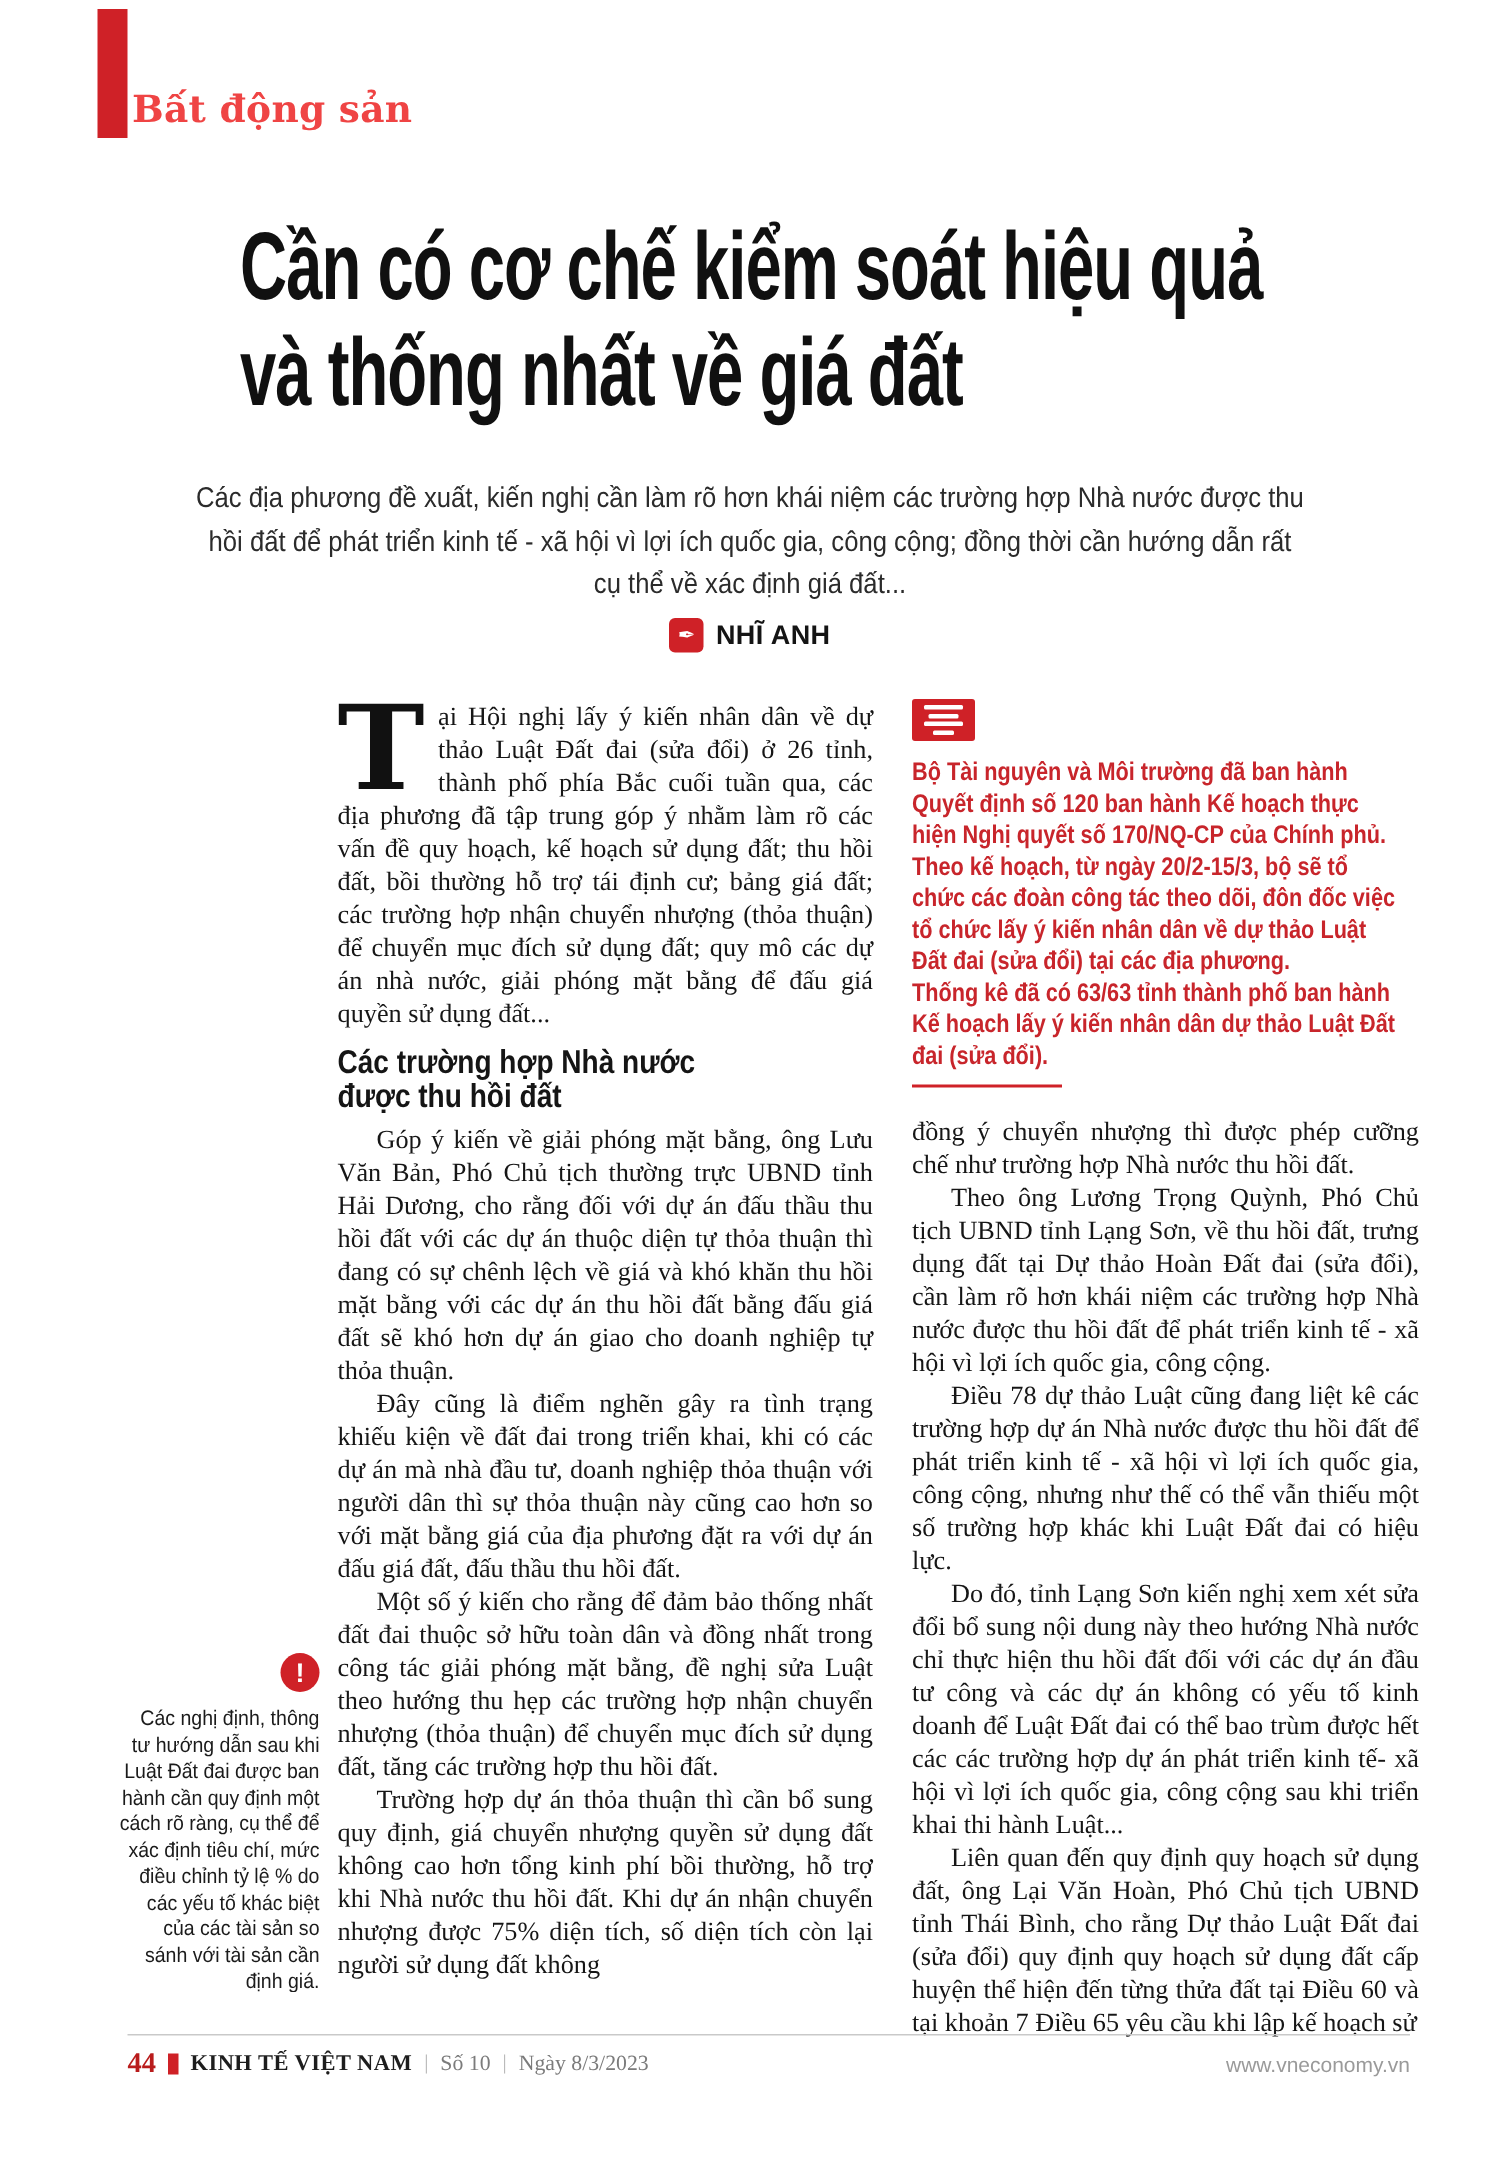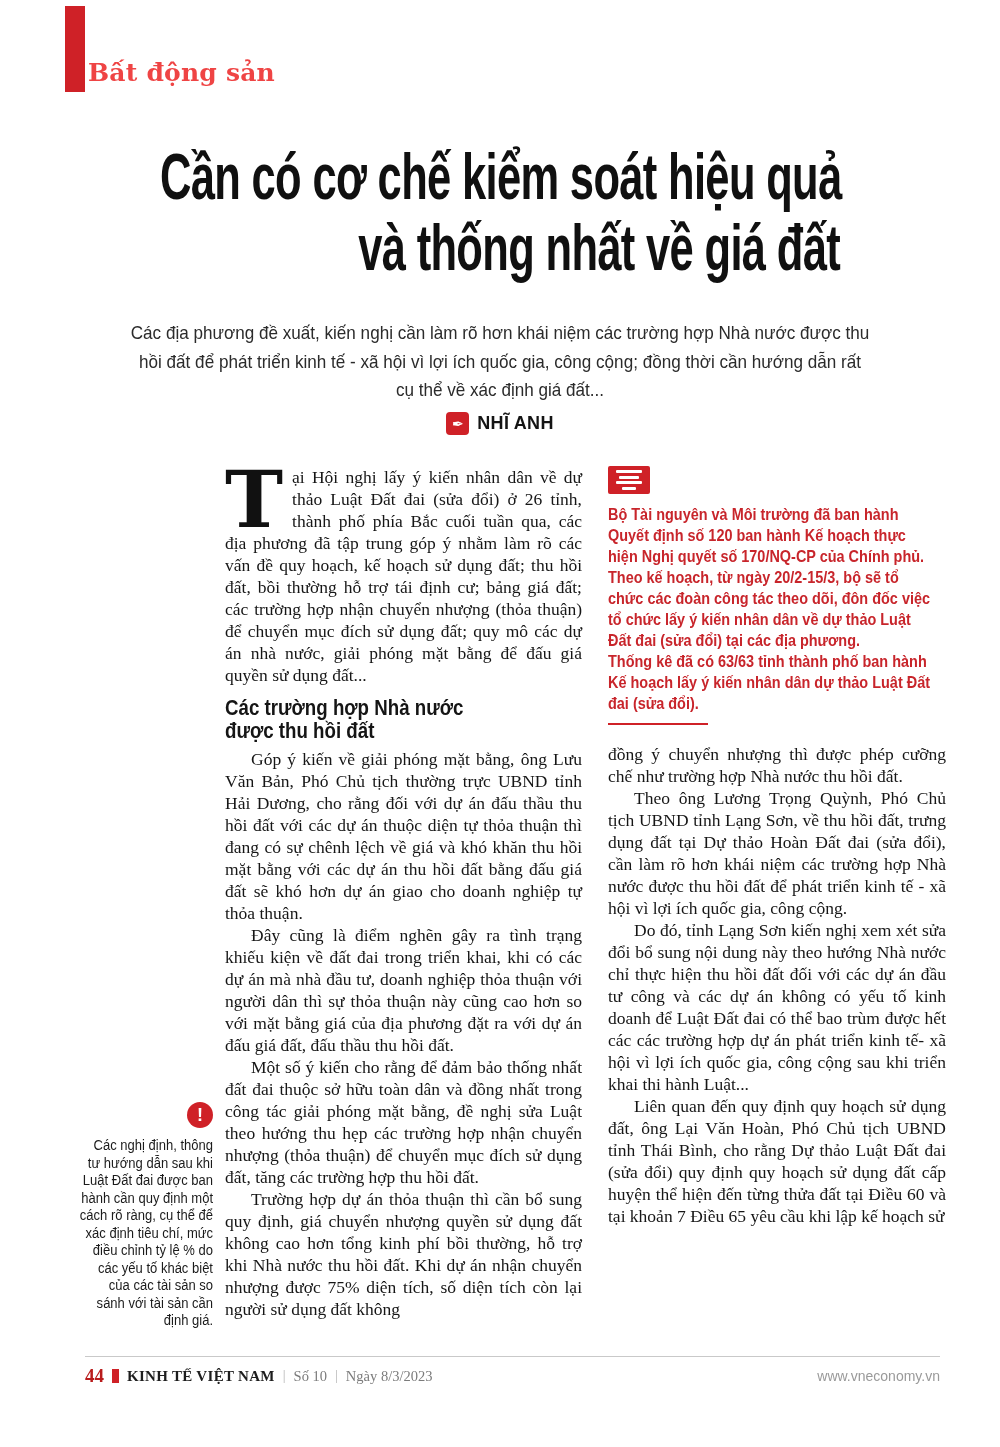--- a/index.html
+++ b/index.html
@@ -7,21 +7,21 @@
   .page {
     position:relative; width:1000px; height:1447px; margin:0 auto;
     background:#ffffff; overflow:hidden;
     font-family:"Liberation Serif", serif; color:#161616;
   }
   
   .kicker-bar { position:absolute; left:65px; top:6px; width:20px; height:86px; background:#cf2127; }
   .kicker { position:absolute; left:88px; top:58px; font-family:"DejaVu Serif", serif;
             font-weight:bold; font-size:25px; color:#ef4444; letter-spacing:0.2px; }
   
-  .headline { position:absolute; left:0; top:142px; width:1000px; text-align:right;
+  .headline { position:absolute; left:0; top:142px; width:1000px; text-align:left;
               font-family:"Liberation Sans", sans-serif; font-weight:700; color:#101010; }
   .headline .hl-line { font-size:64px; line-height:71px; letter-spacing:-1px;
               transform:scaleX(0.68); transform-origin:50% 0; white-space:nowrap; }
   
   .standfirst { position:absolute; left:89px; top:319px; width:822px;
               transform:scaleX(0.90); transform-origin:50% 0;
               font-family:"Liberation Sans", sans-serif; font-size:19px; line-height:28.5px;
               color:#2b2b2b; text-align:center; }
   
   .byline { position:absolute; left:0; top:412px; width:1000px; display:flex;
@@ -121,20 +121,21 @@
         <div class="bar b4"></div>
       </div>
       <div class="factbox-text">
         <p>Bộ Tài nguyên và Môi trường đã ban hành Quyết định số 120 ban hành Kế hoạch thực hiện Nghị quyết số 170/NQ-CP của Chính phủ. Theo kế hoạch, từ ngày 20/2-15/3, bộ sẽ tổ chức các đoàn công tác theo dõi, đôn đốc việc tổ chức lấy ý kiến nhân dân về dự thảo Luật Đất đai (sửa đổi) tại các địa phương.</p>
         <p>Thống kê đã có 63/63 tỉnh thành phố ban hành Kế hoạch lấy ý kiến nhân dân dự thảo Luật Đất đai (sửa đổi).</p>
       </div>
       <div class="factbox-rule"></div>
     </div>
     <p>đồng ý chuyển nhượng thì được phép cưỡng chế như trường hợp Nhà nước thu hồi đất.</p>
     <p class="indent">Theo ông Lương Trọng Quỳnh, Phó Chủ tịch UBND tỉnh Lạng Sơn, về thu hồi đất, trưng dụng đất tại Dự thảo Hoàn Đất đai (sửa đổi), cần làm rõ hơn khái niệm các trường hợp Nhà nước được thu hồi đất để phát triển kinh tế - xã hội vì lợi ích quốc gia, công cộng.</p>
+    <p class="indent">Điều 78 dự thảo Luật cũng đang liệt kê các trường hợp dự án Nhà nước được thu hồi đất để phát triển kinh tế - xã hội vì lợi ích quốc gia, công cộng, nhưng như thế có thể vẫn thiếu một số trường hợp khác khi Luật Đất đai có hiệu lực.</p>
     <p class="indent">Do đó, tỉnh Lạng Sơn kiến nghị xem xét sửa đổi bổ sung nội dung này theo hướng Nhà nước chỉ thực hiện thu hồi đất đối với các dự án đầu tư công và các dự án không có yếu tố kinh doanh để Luật Đất đai có thể bao trùm được hết các các trường hợp dự án phát triển kinh tế- xã hội vì lợi ích quốc gia, công cộng sau khi triển khai thi hành Luật...</p>
     <p class="indent">Liên quan đến quy định quy hoạch sử dụng đất, ông Lại Văn Hoàn, Phó Chủ tịch UBND tỉnh Thái Bình, cho rằng Dự thảo Luật Đất đai (sửa đổi) quy định quy hoạch sử dụng đất cấp huyện thể hiện đến từng thửa đất tại Điều 60 và tại khoản 7 Điều 65 yêu cầu khi lập kế hoạch sử</p>
   </div>
 
   <div class="margin-note-icon">!</div>
   <div class="margin-note">Các nghị định, thông tư hướng dẫn sau khi Luật Đất đai được ban hành cần quy định một cách rõ ràng, cụ thể để xác định tiêu chí, mức điều chỉnh tỷ lệ % do các yếu tố khác biệt của các tài sản so sánh với tài sản cần định giá.</div>
 
   <div class="footer-rule"></div>
   <div class="footer">
     <div class="footer-left">

